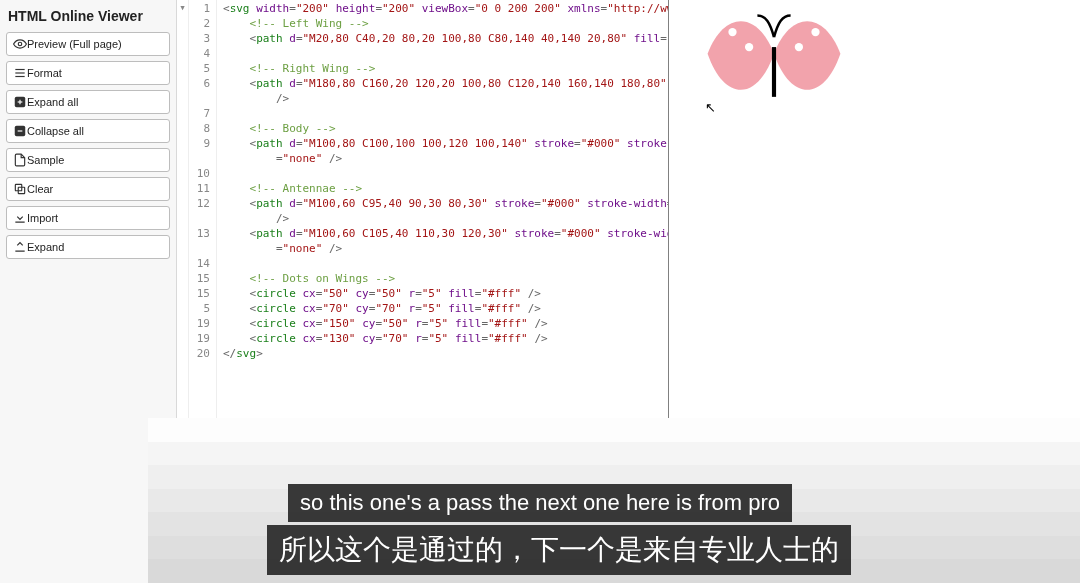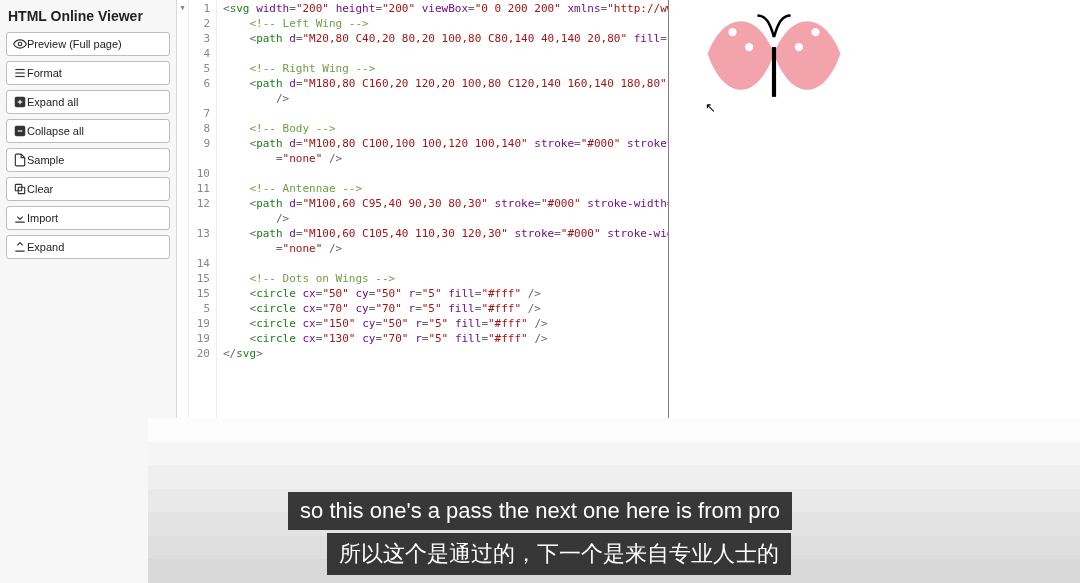--- a/index.html
+++ b/index.html
@@ -148,21 +148,21 @@
     gap: 3px;
     pointer-events: none;
   }
   .cap {
     background: rgba(40,40,40,0.92);
     color: #fff;
     padding: 6px 12px;
     font-size: 22px;
     font-family: Arial, sans-serif;
   }
-  .cap.cn { font-size: 22px; margin-left: 38px; }
+  .cap.cn { font-size: 28px; margin-left: 38px; }
 </style>
 </head>
 <body>
 
 <div class="app">
 
   <div class="sidebar">
     <div class="sidebar-title">HTML Online Viewer</div>
 
     <button class="sb-btn">

